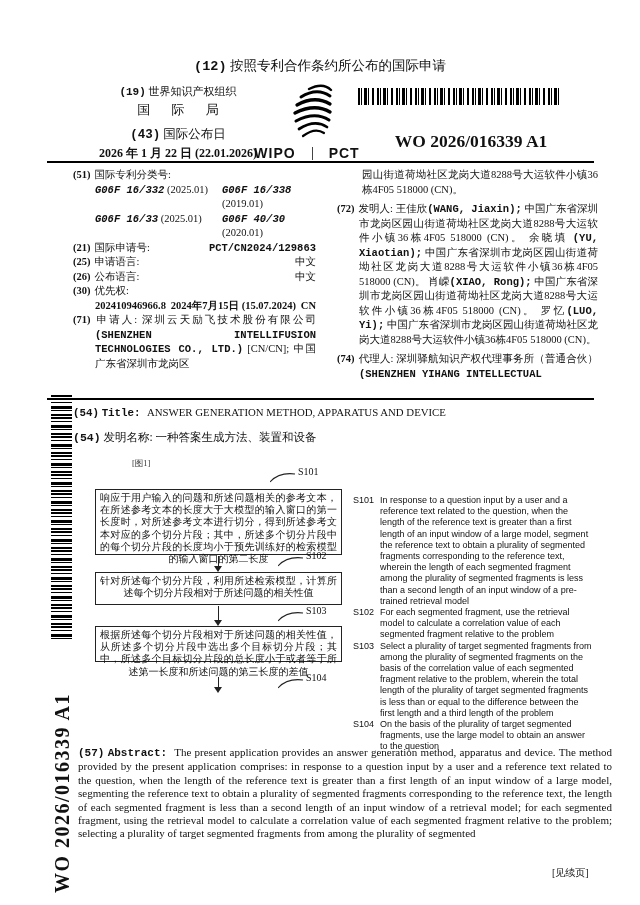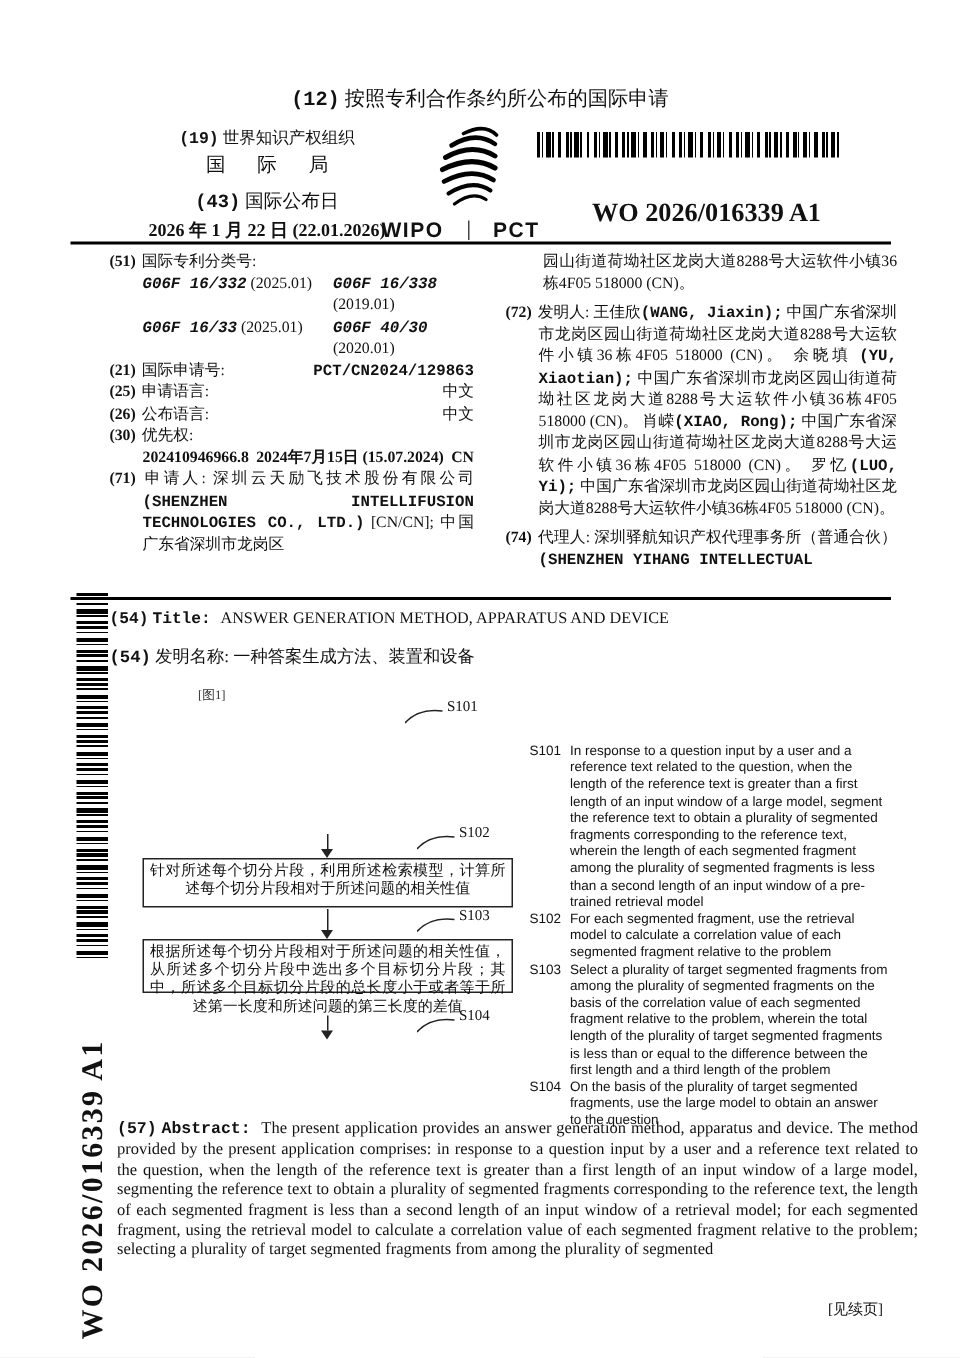--- a/index.html
+++ b/index.html
@@ -192,20 +192,21 @@
   </div>
 
   <div class="fig-caption">[图1]</div>
 
   <div class="flabel fl1">
     <svg width="26" height="12" viewBox="0 0 26 12">
         <path d="M0 11 Q9 1 25 3" stroke="#222" fill="none" stroke-width="1.1"></path>
       </svg>
     <span>S101</span>
   </div>
+  <div class="fbox fbox1">响应于用户输入的问题和所述问题相关的参考文本，在所述参考文本的长度大于大模型的输入窗口的第一长度时，对所述参考文本进行切分，得到所述参考文本对应的多个切分片段；其中，所述多个切分片段中的每个切分片段的长度均小于预先训练好的检索模型的输入窗口的第二长度</div>
 
   <div class="aline a1l"></div>
   <div class="ahead a1h"></div>
 
   <div class="flabel fl2">
     <svg width="26" height="12" viewBox="0 0 26 12">
         <path d="M0 11 Q9 1 25 3" stroke="#222" fill="none" stroke-width="1.1"></path>
       </svg>
     <span>S102</span>
   </div>

